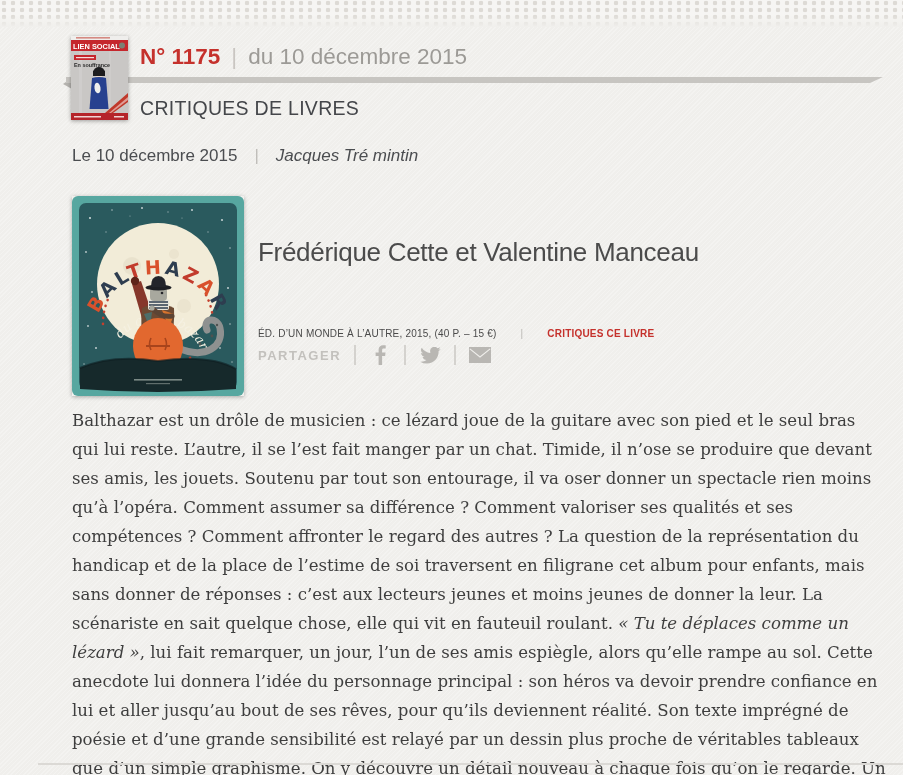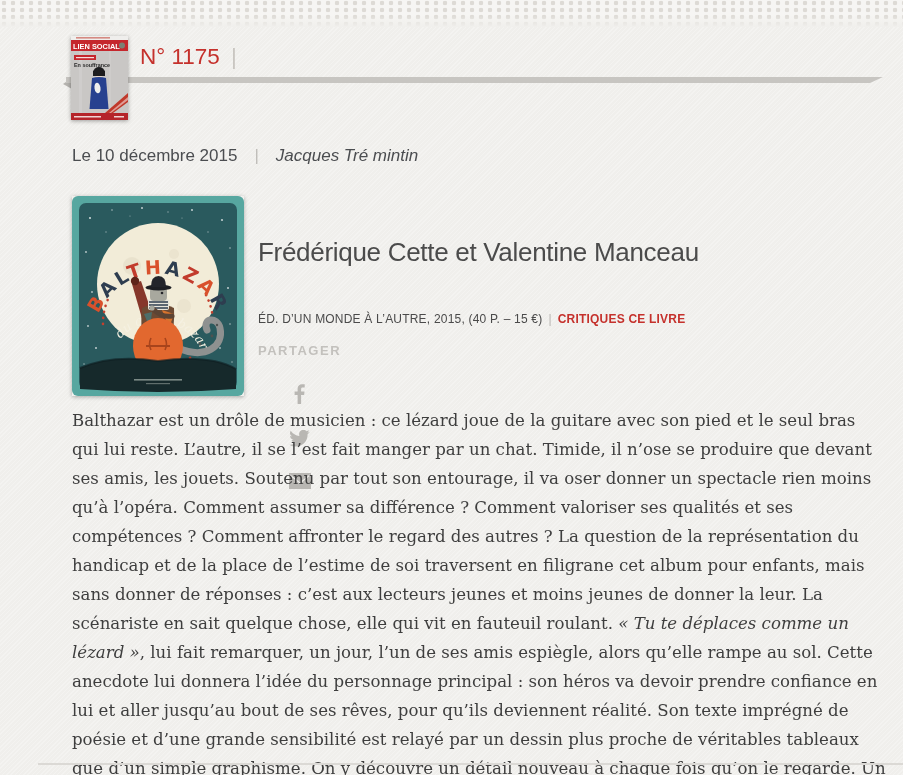--- a/index.html
+++ b/index.html
@@ -15,39 +15,39 @@
   .dots-band::after{content:"";position:absolute;inset:0;
     background:linear-gradient(to bottom,rgba(240,239,236,0) 55%,#f0efec 100%);}
   
   .mag-thumb{position:absolute;left:71px;top:36px;width:57px;height:84px;z-index:3;
     box-shadow:0 1px 4px rgba(0,0,0,.35);cursor:pointer;background:#fff;}
   .ribbon{position:absolute;left:66px;top:77px;width:817px;height:6px;background:#c7c5c1;z-index:1;
     clip-path:polygon(0 0,100% 0,calc(100% - 13px) 100%,0 100%);}
   .ribbon-fold{position:absolute;left:63px;top:78px;width:9px;height:11px;background:#b4b2ae;z-index:0;
     clip-path:polygon(100% 0,100% 100%,0 55%);}
   .issue-line{position:absolute;left:140px;top:44px;display:flex;align-items:baseline;gap:11px;font-size:22.5px;}
-  .issue-number{font-weight:normal;color:#c5312c;text-align:right;}
+  .issue-number{font-weight:bold;color:#c5312c;text-align:right;}
   .issue-sep{color:#c9c6c1;font-weight:300;}
   .issue-date{color:#9c9a96;}
   .section-title{position:absolute;left:140px;top:97px;font-size:19.5px;color:#44464a;letter-spacing:.3px;}
   
   .meta{position:absolute;left:72px;top:146px;font-size:17px;color:#4b4d50;display:flex;gap:17px;align-items:baseline;}
   .meta .sep{color:#bfbdb9;}
   .meta .author{font-style:italic;}
   
   .cover{position:absolute;left:72px;top:196px;width:172px;height:200px;z-index:2;
     box-shadow:0 1px 4px rgba(0,0,0,.3);}
   .book-info{position:absolute;left:258px;top:200px;width:630px;height:196px;}
   .book-title{position:absolute;left:0;top:0;margin:0;font-size:26px;font-weight:bold;color:#3a3a3a;letter-spacing:-.3px;}
   .book-authors{position:absolute;left:0;top:37px;margin:0;font-size:26px;font-weight:normal;color:#4b4b4b;letter-spacing:-.3px;}
-  .pub-row{position:absolute;left:0;top:112px;font-size:12px;letter-spacing:.2px;display:flex;gap:6px;align-items:baseline;}
+  .pub-row{position:absolute;left:0;top:128px;font-size:10px;letter-spacing:.2px;display:flex;gap:24px;align-items:baseline;}
   .pub-info{color:#4a4a4a;}
   .pub-sep{color:#b9b7b3;}
   .order-link{color:#c5312c;font-weight:bold;text-decoration:none;cursor:pointer;}
-  .share-row{position:absolute;left:0;top:143px;display:flex;align-items:center;gap:13px;height:24px;flex-direction:column;}
+  .share-row{position:absolute;left:0;top:143px;display:flex;align-items:center;gap:13px;height:24px;}
   .share-label{font-size:13px;font-weight:bold;letter-spacing:1.5px;color:#c3c1bd;}
   .share-bar{width:2px;height:20px;background:#d4d2ce;}
   .share-icon{width:22px;height:20px;display:flex;align-items:center;justify-content:center;cursor:pointer;color:#b9b7b3;}
   .share-icon svg{display:block;}
   
   .body-text{position:absolute;left:72px;top:406px;width:814px;margin:0;
     font-family:"DejaVu Serif","Liberation Serif",serif;font-size:16.6px;line-height:29px;color:#3e3e3e;}
   .body-text em{font-style:italic;}
   .bottom-rule{position:absolute;left:38px;top:763px;width:865px;height:2px;background:#dbd9d5;}
 </style>
@@ -83,22 +83,24 @@
       <polygon points="38,77 57,61 57,64 40,77" fill="#ffffff" opacity=".5"></polygon>
       <rect x="0" y="77" width="57" height="7" fill="#b5242a"></rect>
       <rect x="3" y="80" width="27" height="1.5" fill="#ffffff" opacity=".8"></rect>
       <rect x="43" y="80" width="10" height="1.5" fill="#ffffff" opacity=".8"></rect>
     </svg>
   </div>
 
   <div class="issue-line">
     <span class="issue-number">N° 1175</span>
     <span class="issue-sep">|</span>
-  </div>
-
+    <span class="issue-date">du 10 décembre 2015</span>
+  </div>
+
+  <div class="section-title">CRITIQUES DE LIVRES</div>
 
   <div class="meta">
     <span>Le 10 décembre 2015</span>
     <span class="sep">|</span>
     <span class="author">Jacques Tré mintin</span>
   </div>
 
   <div class="cover">
     <svg width="172" height="200" viewBox="0 0 172 200" xmlns="http://www.w3.org/2000/svg">
       <defs>

